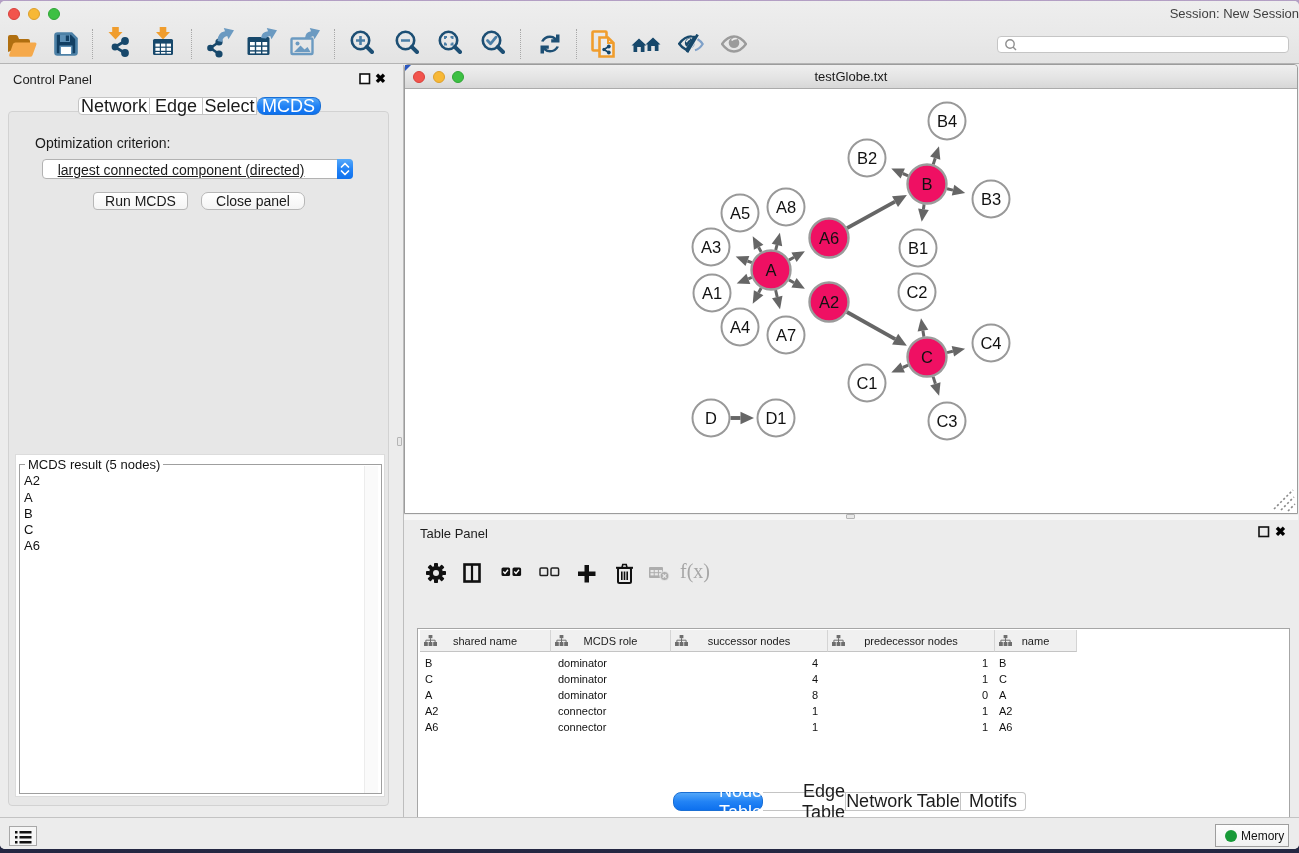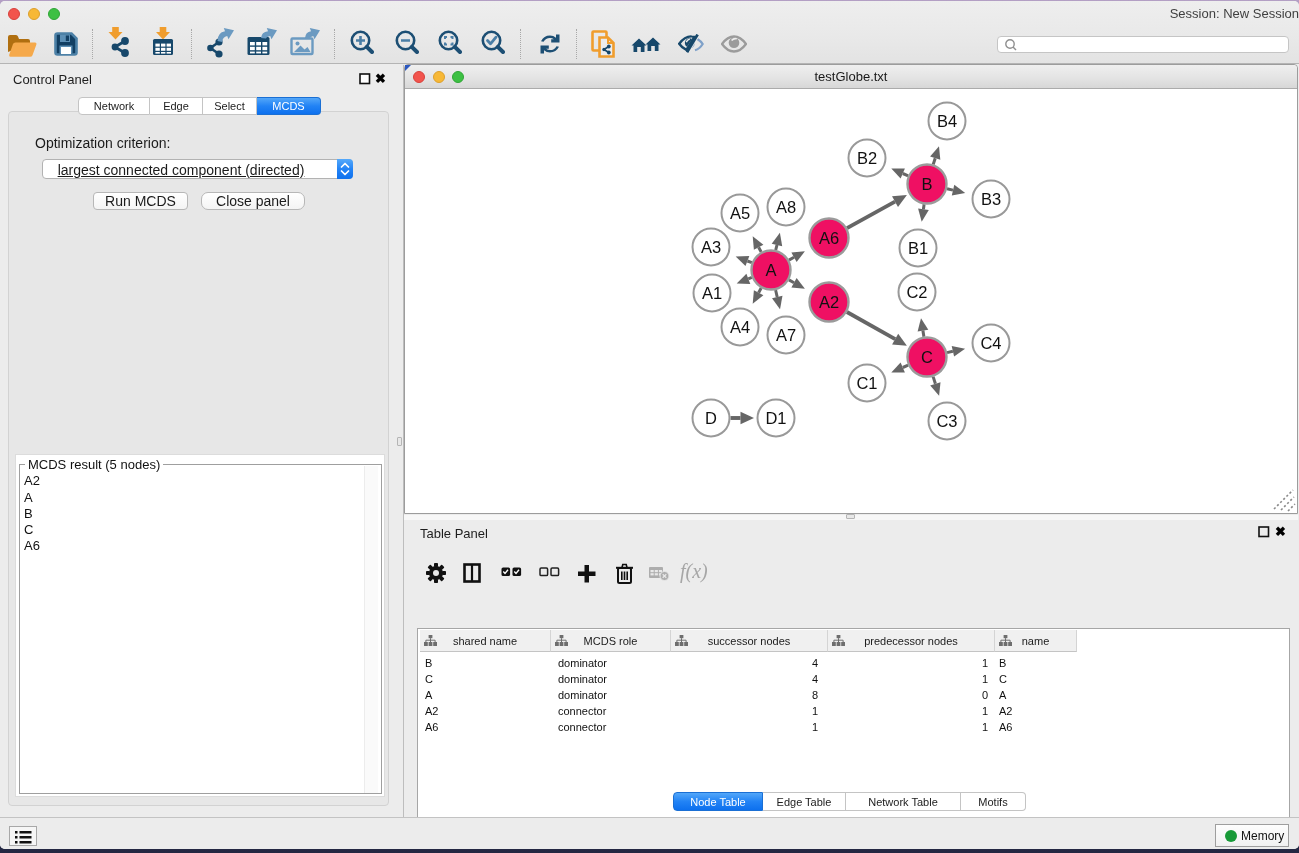--- a/index.html
+++ b/index.html
@@ -21,27 +21,27 @@
   .sep { position:absolute; top:28px; height:30px; width:0;
     border-left:1px dotted #a8a8a8; }
   #search { position:absolute; left:997px; top:35px; width:292px; height:17px;
     background:#fff; border:1px solid #c5c5c5; border-radius:4px; }
   .ticon { position:absolute; top:27px; }
   #cp-title { position:absolute; left:13px; top:71px; font-size:13px; color:#1e1e1e; }
   #cp-sub { position:absolute; left:8px; top:110px; width:381px; height:695px;
     background:#e7e7e7; border:1px solid #d2d2d2; border-radius:4px; }
   .seg { position:absolute; display:flex; }
   .seg div { border:1px solid #c4c4c4; border-left:none; background:#fff;
-    font-size:11px; color:#1c1c1c; text-align:right;
+    font-size:18px; color:#1c1c1c; text-align:right;
     display:flex; align-items:center; justify-content:center; }
   .seg div:first-child { border-left:1px solid #c4c4c4;
     border-radius:4px 0 0 4px; }
   .seg div:last-child { border-radius:0 4px 4px 0; }
   .seg div.sel { background:linear-gradient(180deg,#53a7f9 0%,#2283f5 50%,#0d70ee 100%);
-    color:#fff; border-color:#1a6fd4; }
+    color:#fff; border-color:#1a6fd4;border-radius:8px; }
   #opt-label { position:absolute; left:8px; top:134px; width:381px; text-align:left;
     font-size:14px; color:#1b1b1b;padding-left:27px; }
   #combo { position:absolute; left:42px; top:158px; width:311px; height:20px;
     background:#fff; border:1px solid #b2b2b2; border-radius:4px; }
   #combo .txt { position:absolute; left:0; top:2px; width:276px; text-align:center;
     font-size:14px; color:#1b1b1b;text-decoration:underline; }
   #combo .spin { position:absolute; right:-1px; top:-1px; width:16px; height:20px;
     border-radius:0 4px 4px 0;
     background:linear-gradient(180deg,#55a9fa 0%,#2484f6 50%,#0e71ee 100%); }
   .pbtn { position:absolute; top:191px; height:18px; background:linear-gradient(180deg,#ffffff,#f4f4f4);
@@ -435,21 +435,21 @@
           <rect x="1.5" y="5" width="3.2" height="2.2"></rect>
           <rect x="5.7" y="5" width="3.2" height="2.2"></rect>
           <rect x="9.9" y="5" width="3.2" height="2.2"></rect>
           <rect x="1.5" y="8.2" width="3.2" height="2.2"></rect>
           <rect x="5.7" y="8.2" width="3.2" height="2.2"></rect>
           <rect x="9.9" y="8.2" width="3.2" height="2.2"></rect>
         </g>
         <circle cx="15.5" cy="11" r="4.5" fill="#adadad" stroke="#e8e8e8" stroke-width="1"></circle>
         <path d="M13.7 9.2 L17.3 12.8 M17.3 9.2 L13.7 12.8" stroke="#e8e8e8" stroke-width="1.3"></path>
       </svg>
-  <div class="abs" style="left:680px;top:559px;font-family:'Liberation Serif',serif;font-style:italic;font-size:20px;color:#a6a6a6;">f(x)</div>
+  <div class="abs" style="left:680px;top:559px;font-family:'Liberation Serif',serif;font-size:20px;color:#a6a6a6;">f(x)</div>
   <div id="ttable">
     <div class="th" style="left:2px;width:131px"><svg width="13" height="11" viewBox="0 0 13 11" style="position:absolute;left:4px;top:5px">
             <g fill="#6e6e6e">
               <rect x="4.6" y="0" width="3.8" height="3.2"></rect>
               <rect x="0" y="7" width="3.8" height="4"></rect>
               <rect x="4.6" y="7" width="3.8" height="4"></rect>
               <rect x="9.2" y="7" width="3.8" height="4"></rect>
             </g>
             <path d="M6.5 3.2 L6.5 7 M1.9 7 L1.9 5.2 L11.1 5.2 L11.1 7" fill="none" stroke="#6e6e6e" stroke-width="1"></path>
           </svg>shared name</div>

